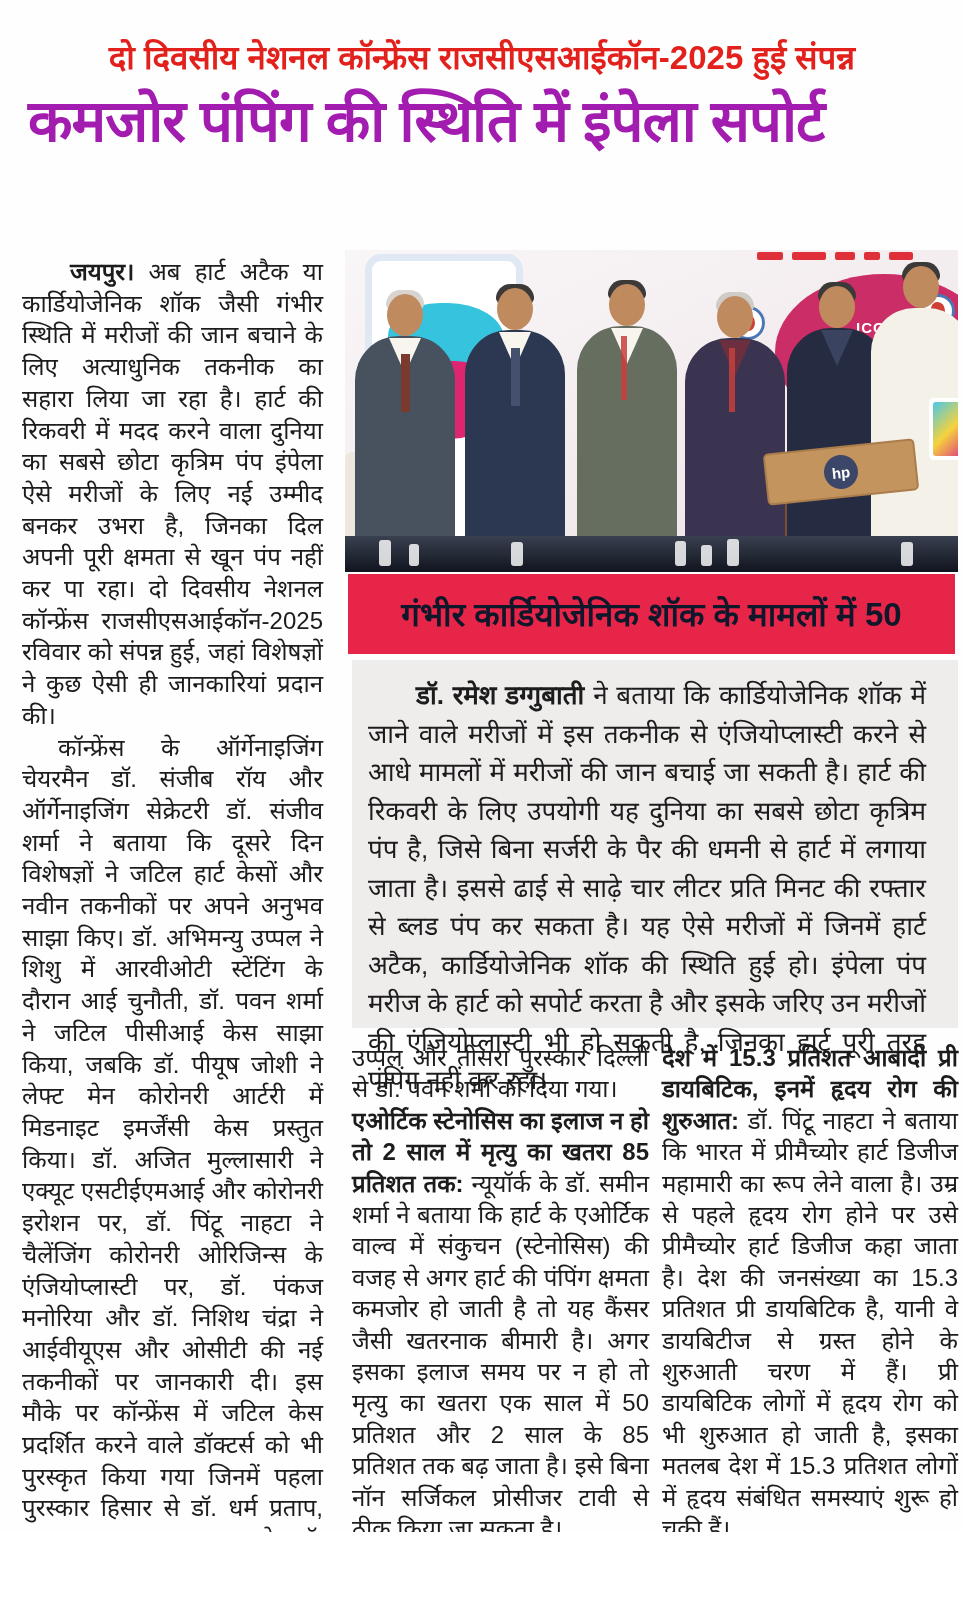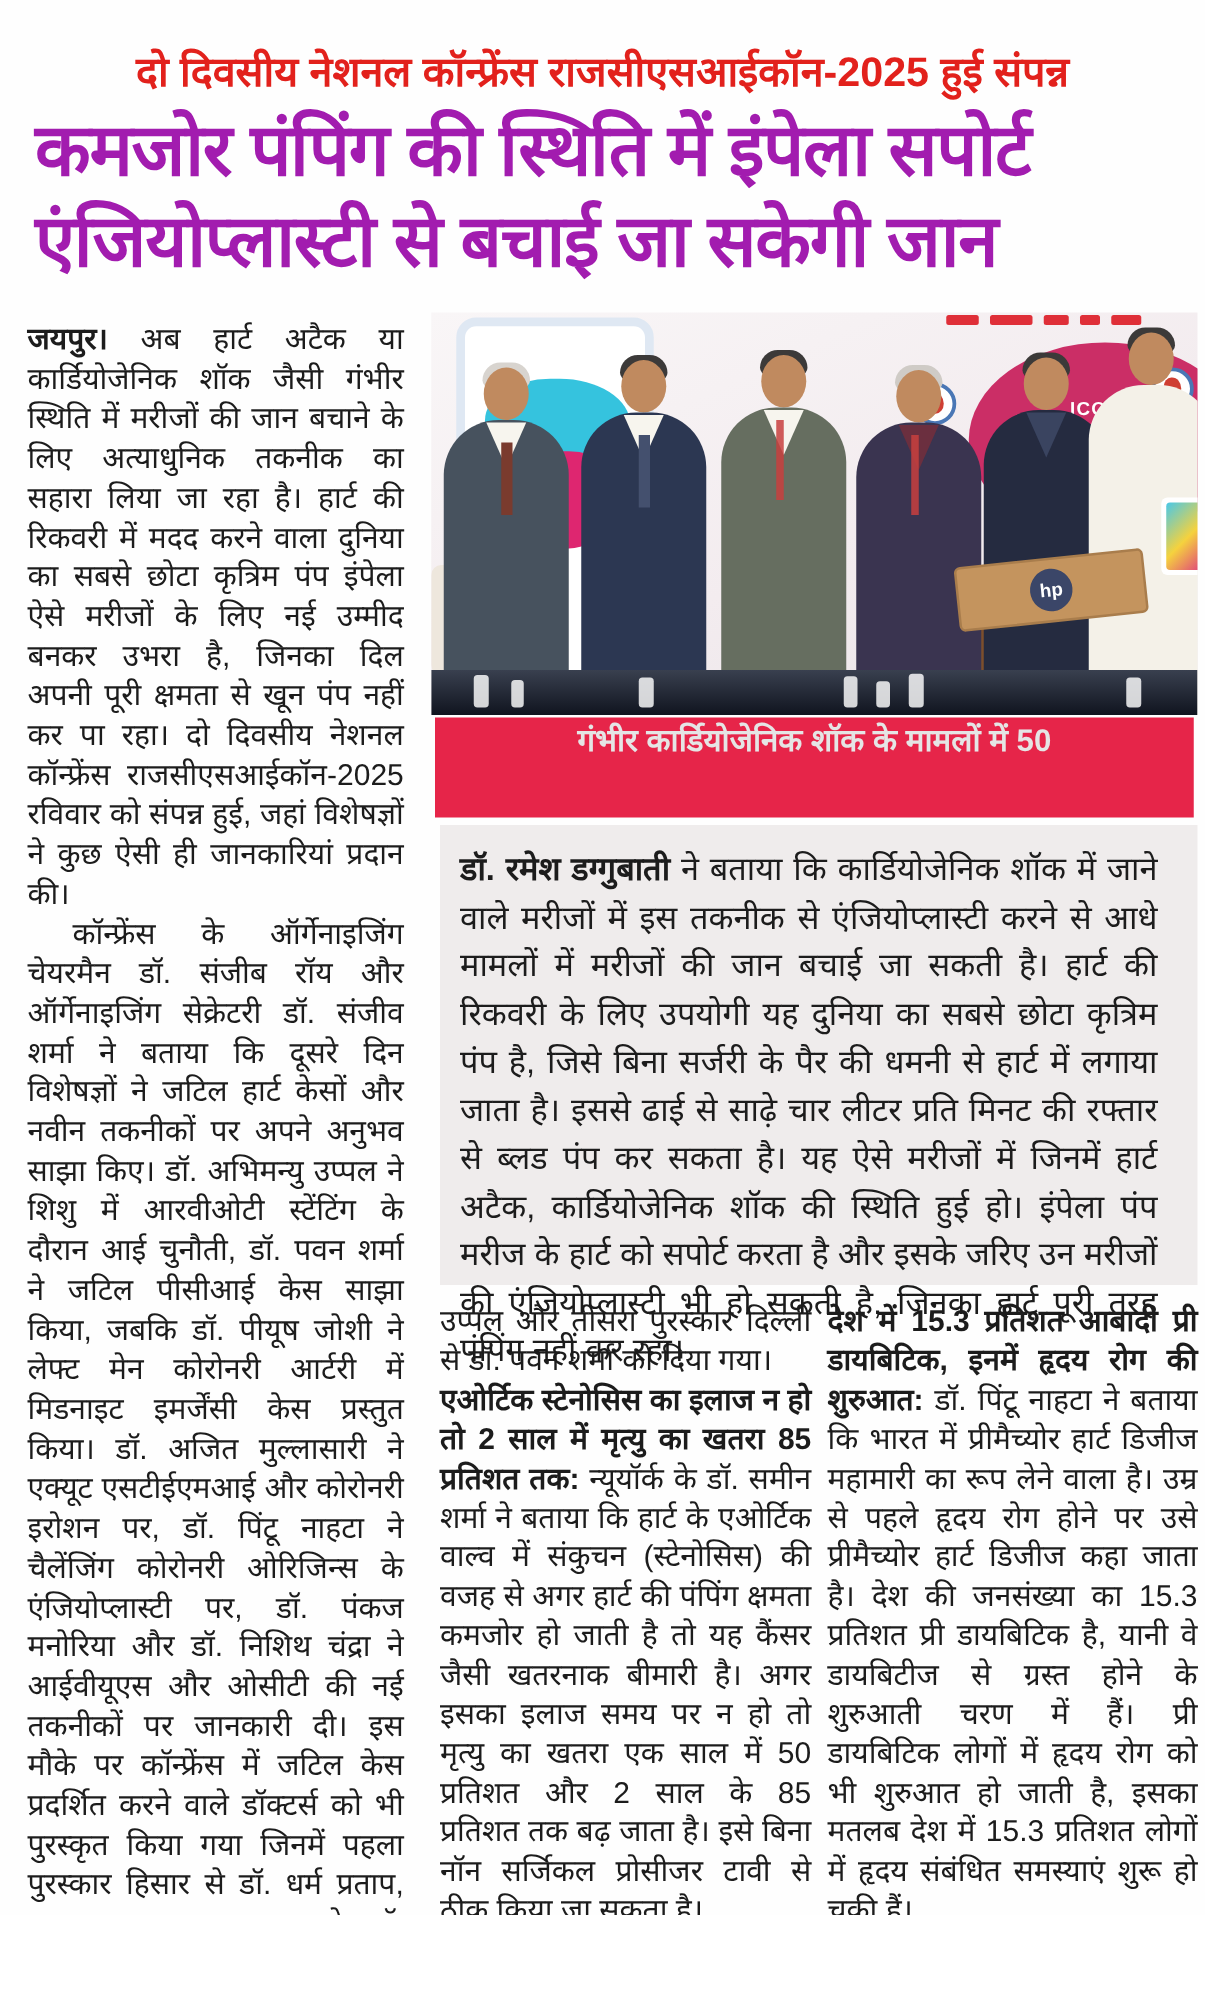--- a/index.html
+++ b/index.html
@@ -10,21 +10,21 @@
              color:#e2211c;font-size:33px;font-weight:bold;}
   .headline{position:absolute;top:84px;left:28px;width:924px;color:#a21caf;
             font-size:58px;line-height:73px;font-weight:800;letter-spacing:-1px;}
 
   .col{text-align:justify;}
   .col p{margin:0;padding:0;}
 
   .col-left{position:absolute;left:22px;top:256px;width:301px;
             font-size:24px;line-height:31.7px;}
   .col-left .p2{text-indent:36px;}
-  .runin{font-weight:bold;}
+  .runin{font-weight:bold;margin-left:48px;}
 
   
   .photo{position:absolute;left:345px;top:250px;width:613px;height:322px;overflow:hidden;
          background:linear-gradient(155deg,#f9f6f7 0%,#f3ecef 55%,#e9e3e7 100%);}
   .red-dashes{position:absolute;left:412px;top:2px;display:flex;gap:9px;z-index:6;}
   .red-dashes i{display:block;height:8px;background:#df2f38;border-radius:2px;}
   .tablet{position:absolute;left:20px;top:4px;width:158px;height:302px;background:#ffffff;
           border:7px solid #dfe8f3;border-radius:16px;box-sizing:border-box;z-index:1;}
   .blob-cyan{position:absolute;left:16px;top:42px;width:116px;height:74px;background:#35c3de;
              border-radius:48% 52% 55% 45%;}
@@ -67,43 +67,42 @@
   .chair-light2{position:absolute;left:60px;bottom:32px;width:40px;height:70px;background:#e7ddd0;
                 border-radius:8px;opacity:.85;z-index:3;}
   .chair-wood{position:absolute;left:398px;bottom:30px;width:46px;height:84px;background:#7d4f2c;
               border-radius:8px 8px 0 0;z-index:3;}
   .chair-wood i{display:block;width:10px;height:64px;margin:8px auto 0;background:#9a6a3e;}
   .floor{position:absolute;left:0;bottom:0;width:613px;height:36px;z-index:5;
          background:linear-gradient(#39404f,#10141f);}
   .glass{position:absolute;z-index:6;background:rgba(255,255,255,.82);border-radius:3px;}
 
   .caption{position:absolute;left:348px;top:574px;width:607px;height:80px;background:#e62549;
-           color:#e5e5e5;font-weight:bold;font-size:25px;line-height:39px;text-align:center;
-           display:flex;flex-direction:row;justify-content:center;}
+           color:#0f172a;font-weight:bold;font-size:33px;line-height:39px;text-align:center;
+           display:flex;flex-direction:column;justify-content:center;}
 
   .graybox{position:absolute;left:352px;top:660px;width:606px;height:368px;background:#efecec;
            box-sizing:border-box;padding:16px 32px 0 16px;font-size:26px;line-height:38.5px;
            text-align:justify;}
 
   .col-mid{position:absolute;left:352px;top:1042px;width:297px;font-size:24px;line-height:31.4px;}
   .col-right{position:absolute;left:662px;top:1042px;width:296px;font-size:24px;line-height:31.4px;}
   .subhead{font-weight:bold;}
 
   .bottom-rule{position:absolute;left:0;top:1588px;width:964px;height:4px;background:#c3c3c3;}
 </style>
 </head>
 <body>
 
 <div class="page">
 
   <div class="strapline">दो दिवसीय नेशनल कॉन्फ्रेंस राजसीएसआईकॉन-2025 हुई संपन्न</div>
 
   <div class="headline">
     <div>कमजोर पंपिंग की स्थिति में इंपेला सपोर्ट</div>
-    <div>एंजियोप्लास्टी से बचाई जा सकेगी जान</div>
   </div>
 
   <div class="col col-left">
     <p class="p1"><b class="runin">जयपुर।</b> <span>अब हार्ट अटैक या कार्डियोजेनिक शॉक जैसी गंभीर स्थिति में मरीजों की जान बचाने के लिए अत्याधुनिक तकनीक का सहारा लिया जा रहा है। हार्ट की रिकवरी में मदद करने वाला दुनिया का सबसे छोटा कृत्रिम पंप इंपेला ऐसे मरीजों के लिए नई उम्मीद बनकर उभरा है, जिनका दिल अपनी पूरी क्षमता से खून पंप नहीं कर पा रहा। दो दिवसीय नेशनल कॉन्फ्रेंस राजसीएसआईकॉन-2025 रविवार को संपन्न हुई, जहां विशेषज्ञों ने कुछ ऐसी ही जानकारियां प्रदान की।</span></p>
     <p class="p2">कॉन्फ्रेंस के ऑर्गेनाइजिंग चेयरमैन डॉ. संजीब रॉय और ऑर्गेनाइजिंग सेक्रेटरी डॉ. संजीव शर्मा ने बताया कि दूसरे दिन विशेषज्ञों ने जटिल हार्ट केसों और नवीन तकनीकों पर अपने अनुभव साझा किए। डॉ. अभिमन्यु उप्पल ने शिशु में आरवीओटी स्टेंटिंग के दौरान आई चुनौती, डॉ. पवन शर्मा ने जटिल पीसीआई केस साझा किया, जबकि डॉ. पीयूष जोशी ने लेफ्ट मेन कोरोनरी आर्टरी में मिडनाइट इमर्जेंसी केस प्रस्तुत किया। डॉ. अजित मुल्लासारी ने एक्यूट एसटीईएमआई और कोरोनरी इरोशन पर, डॉ. पिंटू नाहटा ने चैलेंजिंग कोरोनरी ओरिजिन्स के एंजियोप्लास्टी पर, डॉ. पंकज मनोरिया और डॉ. निशिथ चंद्रा ने आईवीयूएस और ओसीटी की नई तकनीकों पर जानकारी दी। इस मौके पर कॉन्फ्रेंस में जटिल केस प्रदर्शित करने वाले डॉक्टर्स को भी पुरस्कृत किया गया जिनमें पहला पुरस्कार हिसार से डॉ. धर्म प्रताप, दूसरा पुरस्कार जयपुर से डॉ. अभिमन्यु</p>
   </div>
 
   <div class="photo">
     <div class="red-dashes">
       <i style="width:26px"></i>

